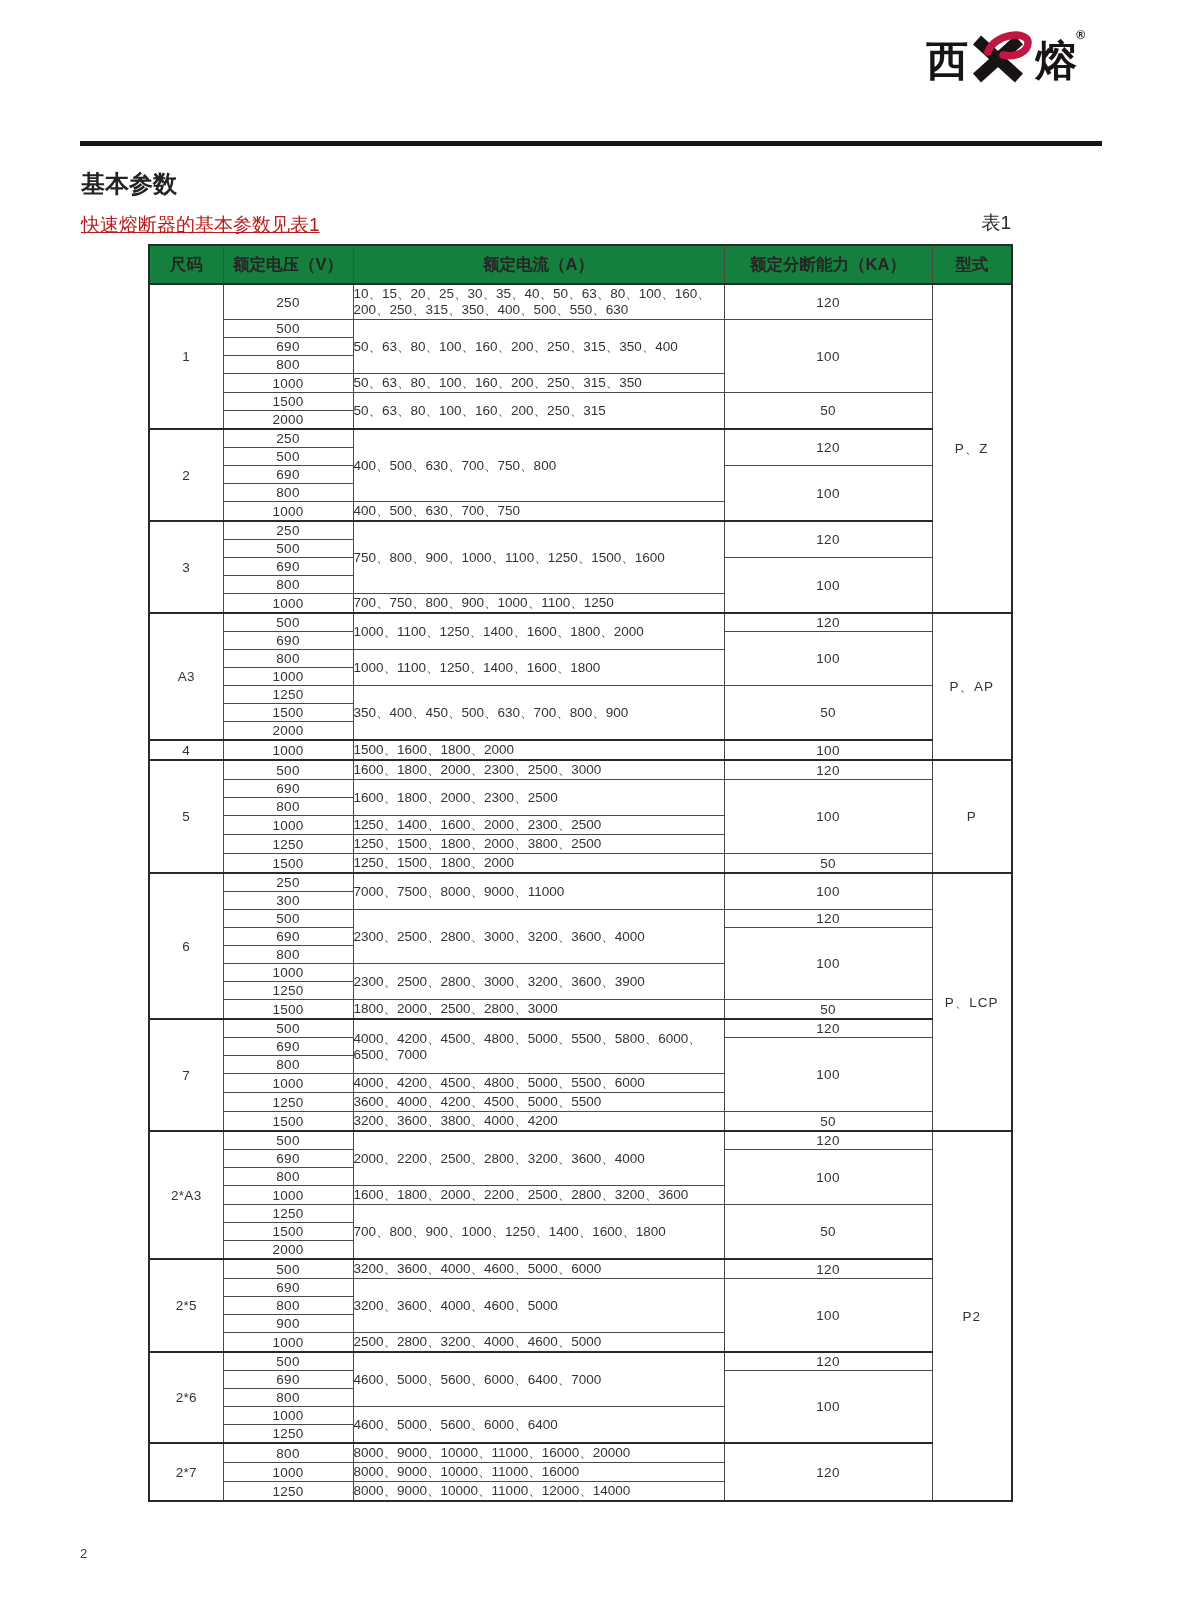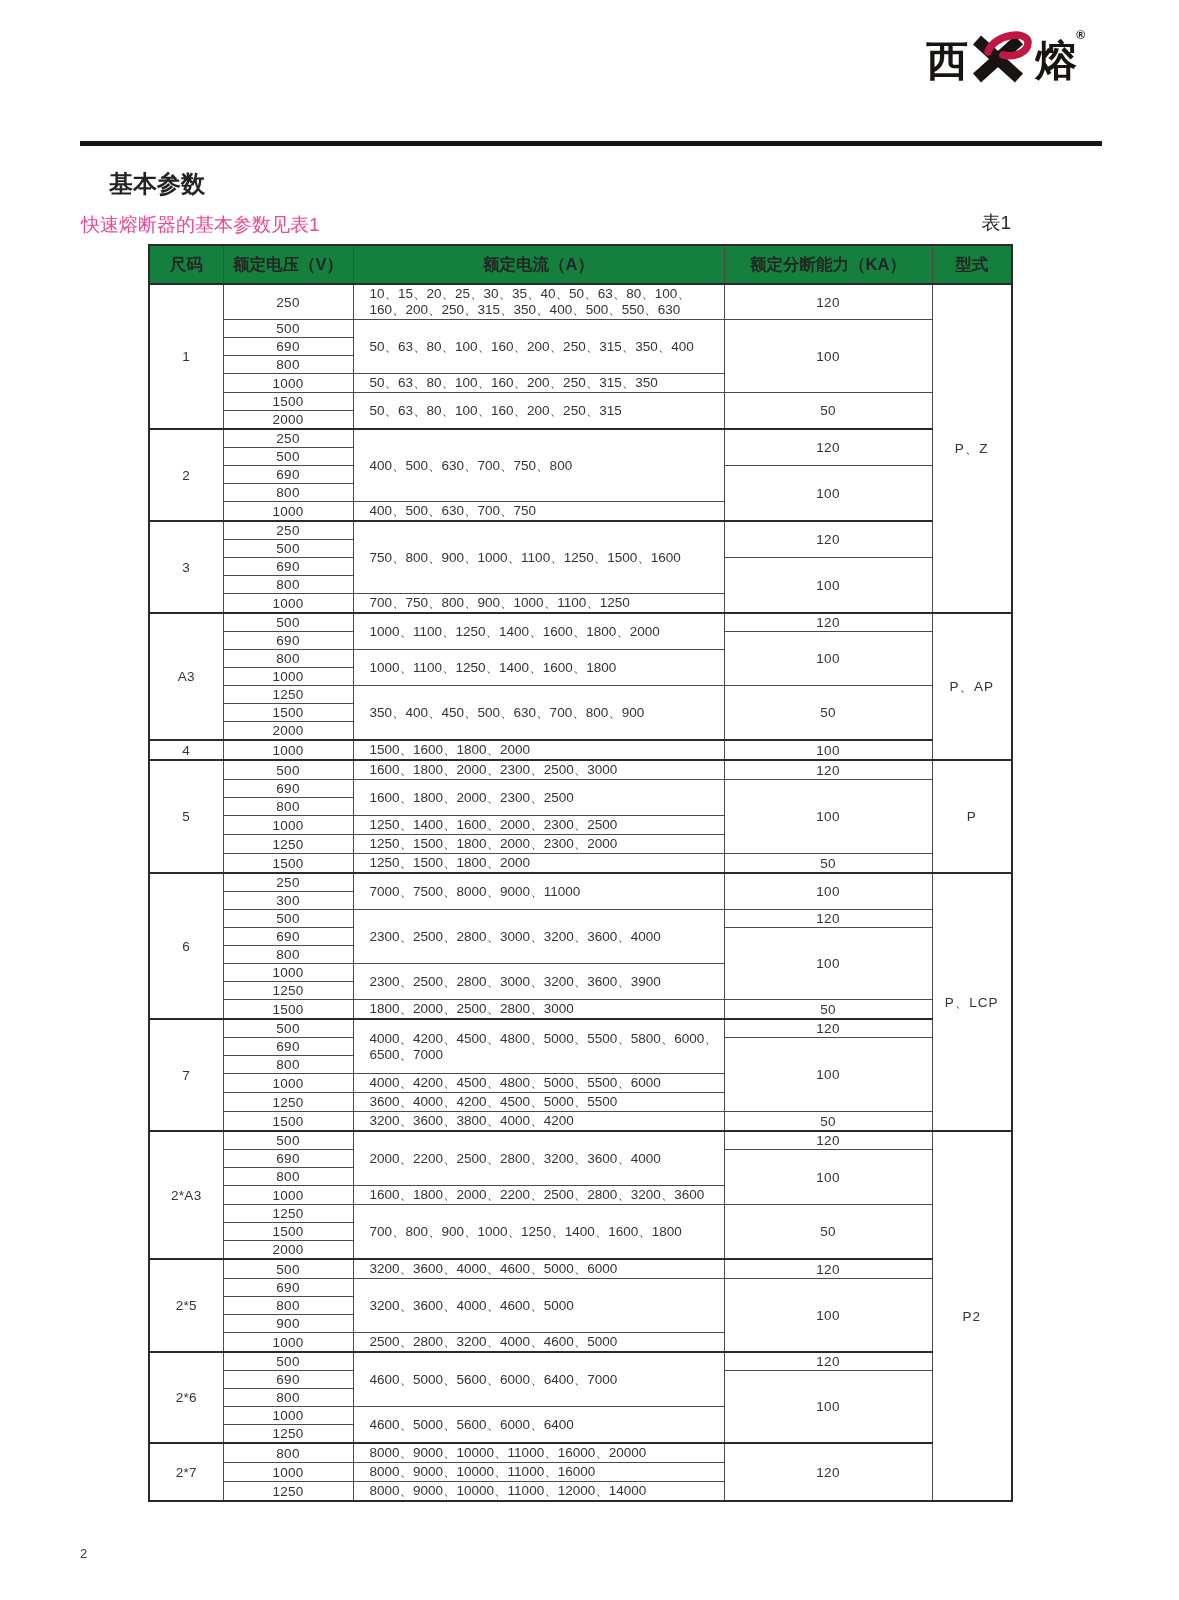--- a/index.html
+++ b/index.html
@@ -15,39 +15,39 @@
   .logo .cjk { font-size:42px; font-weight:900; color:#171413; line-height:1; letter-spacing:-1px; }
   .logo .xr { width:62px; height:56px; margin:0 2px -4px 4px; }
   .logo .reg { font-size:12px; font-weight:bold; color:#171413; align-self:flex-start; margin-top:-2px; }
 
   .doc-title {
     position:absolute; top:84px; left:80px;
     font-size:41px; font-weight:bold; color:#1d1d1d; letter-spacing:1px; line-height:1.1;
   }
   .title-rule { position:absolute; top:141px; left:80px; width:1022px; height:5px; background:#161616; }
 
-  .section-heading { position:absolute; top:168px; left:81px; font-size:24px; font-weight:bold; color:#222;margin-left:28px; }
-  .intro-text     { position:absolute; top:212px; left:81px; font-size:19px; color:#ec4899; }
+  .section-heading { position:absolute; top:168px; left:81px; font-size:24px; font-weight:bold; color:#222; }
+  .intro-text     { position:absolute; top:212px; left:81px; font-size:19px; color:#b91c1c;text-decoration:underline; }
   .table-caption  { position:absolute; top:210px; left:148px; width:863px; text-align:right;
                     font-size:19px; color:#2a2a2a; }
 
   
   table.spec {
     position:absolute; top:244px; left:148px; width:863px;
     border-collapse:collapse; table-layout:fixed;
     font-size:13.5px; color:#333;
     border:2px solid #2a2a2a;
   }
   table.spec th, table.spec td { border:1px solid #4a4a4a; }
   table.spec th {
     height:39px; font-size:16.5px; font-weight:bold; color:#252525;
     text-align:center; border-bottom:2px solid #2a2a2a; background:#15803d;
   }
   table.spec td { height:17px; line-height:15px; padding:1px 2px; text-align:center; }
-  table.spec td.k-a { text-align:left; padding-left:16px; line-height:16px; }
+  table.spec td.k-a { text-align:left; padding-left:0; line-height:16px; }
   table.spec tr.gs td { border-top:2px solid #2a2a2a; }
   table.spec td.k-s, table.spec td.k-v, table.spec td.k-b { letter-spacing:.3px; }
   table.spec td.k-y { font-size:13.5px; letter-spacing:1px;margin-left:40px; }
 
   
   .footer-links { position:absolute; top:1528px; right:77px; text-align:right; line-height:19px; }
   .footer-en { font-size:14px; font-weight:bold; color:#222; }
   .footer-cn { font-size:13px; color:#9a9a9a; }
   .footer-links a { color:inherit; text-decoration:underline; }
   .footer-en a { color:#1d1d1d; }
@@ -213,21 +213,21 @@
         </tr>
         <tr>
           <td class="k-v">800</td>
         </tr>
         <tr>
           <td class="k-v">1000</td>
           <td class="k-a">1250、1400、1600、2000、2300、2500</td>
         </tr>
         <tr>
           <td class="k-v">1250</td>
-          <td class="k-a">1250、1500、1800、2000、2300、2000</td>
+          <td class="k-a">1250、1500、1800、2000、3800、2500</td>
         </tr>
         <tr>
           <td class="k-v">1500</td>
           <td class="k-a">1250、1500、1800、2000</td>
           <td class="k-b">50</td>
         </tr>
         <tr class="gs">
           <td class="k-s" rowspan="8">6</td>
           <td class="k-v">250</td>
           <td class="k-a" rowspan="2">7000、7500、8000、9000、11000</td>

